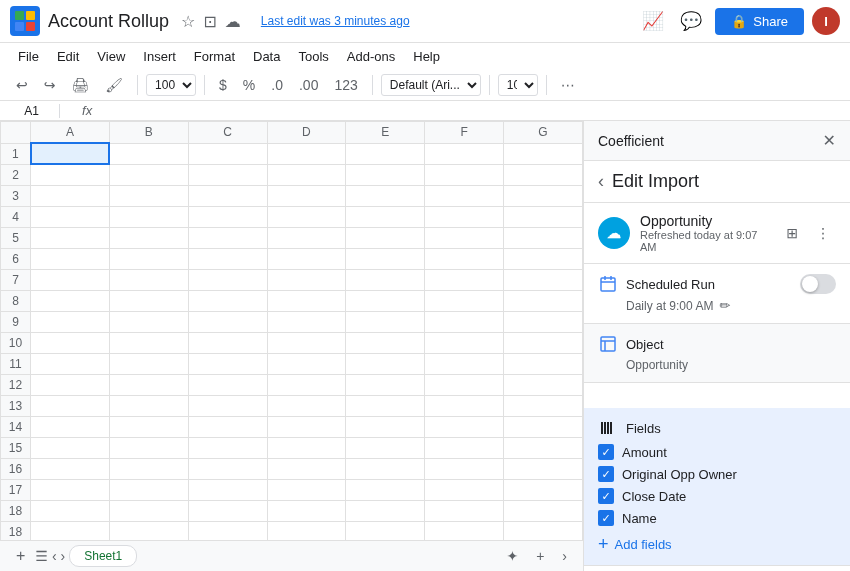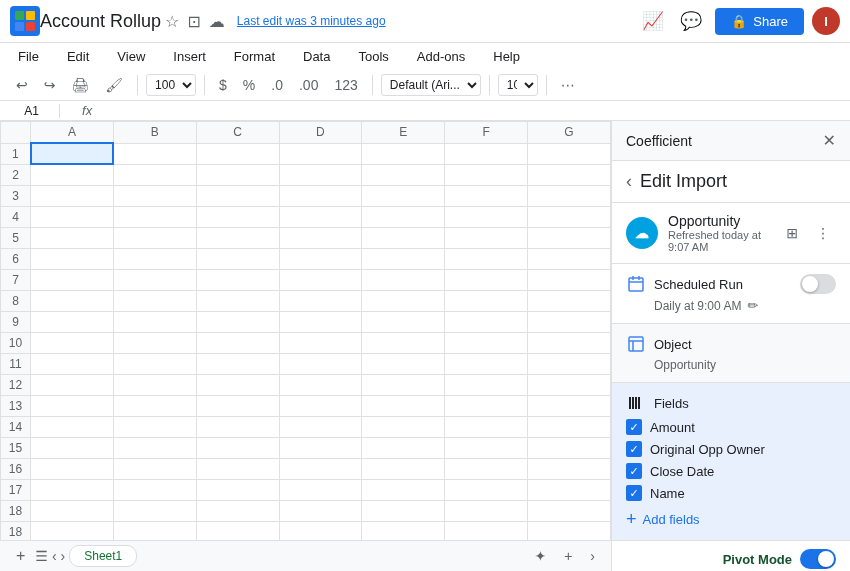--- a/index.html
+++ b/index.html
@@ -1,30 +1,30 @@
 <!DOCTYPE html>
 <html><head>
   <meta charset="utf-8">
   <style>
     * { box-sizing: border-box; margin: 0; padding: 0; }
     body { font-family: Arial, sans-serif; font-size: 13px; background: #fff; width: 850px; height: 571px; overflow: hidden; display: flex; flex-direction: column; }
 
     
-    .top-bar { display: flex; align-items: center; padding: 6px 10px; background: #fff; border-bottom: 1px solid #e0e0e0; gap: 0; }
+    .top-bar { display: flex; align-items: center; padding: 6px 10px; background: #fff; border-bottom: 1px solid #e0e0e0; gap: 8px; }
     .app-logo { width: 30px; height: 30px; background: #1a73e8; display: flex; align-items: center; justify-content: center; border-radius: 4px; }
     .doc-title { font-size: 18px; color: #202124; font-weight: 500; margin-right: 4px; }
     .title-icons { display: flex; gap: 8px; color: #5f6368; font-size: 16px; }
     .last-edit { font-size: 12px; color: #1a73e8; text-decoration: underline; margin-left: 12px; }
     .top-right { margin-left: auto; display: flex; align-items: center; gap: 8px; }
     .icon-btn { background: none; border: none; cursor: pointer; color: #5f6368; font-size: 18px; padding: 4px; border-radius: 50%; }
     .share-btn { background: #1a73e8; color: #fff; border: none; border-radius: 4px; padding: 6px 16px; font-size: 13px; font-weight: 500; cursor: pointer; display: flex; align-items: center; gap: 6px; }
     .avatar { width: 28px; height: 28px; border-radius: 50%; background: #c0392b; display: flex; align-items: center; justify-content: center; color: #fff; font-size: 13px; font-weight: bold; }
 
     
-    .menu-bar { display: flex; align-items: center; padding: 2px 10px; background: #fff; gap: 12px; }
+    .menu-bar { display: flex; align-items: center; padding: 2px 10px; background: #fff; gap: 2px; }
     .menu-item { font-size: 13px; color: #202124; padding: 4px 8px; border-radius: 4px; cursor: pointer; }
 
     
     .toolbar { display: flex; align-items: center; padding: 4px 10px; background: #fff; border-bottom: 1px solid #e0e0e0; gap: 4px; }
     .toolbar-btn { background: none; border: none; cursor: pointer; color: #5f6368; font-size: 14px; padding: 3px 6px; border-radius: 3px; }
     .toolbar-sep { width: 1px; height: 20px; background: #dadce0; margin: 0 4px; }
     .toolbar-select { font-size: 12px; color: #202124; border: 1px solid #dadce0; border-radius: 3px; padding: 2px 4px; background: #fff; cursor: pointer; }
     .toolbar-zoom { width: 50px; }
     .formula-bar { display: flex; align-items: center; padding: 2px 10px; border-bottom: 1px solid #e0e0e0; gap: 22px; }
     .cell-ref { font-size: 12px; color: #202124; width: 50px; text-align: center; border-right: 1px solid #dadce0; padding-right: 6px; }
@@ -43,21 +43,21 @@
     .cell { border: 1px solid #e0e0e0; height: 21px; min-width: 60px; }
     .cell.selected { background: #e3f0fd; border: 2px solid #1a73e8; }
 
     
     .sheet-tabs { display: flex; align-items: center; padding: 4px 10px; background: #f8f9fa; border-top: 1px solid #e0e0e0; gap: 4px; }
     .sheet-tab { font-size: 12px; color: #137333; background: #fff; border: 1px solid #dadce0; border-radius: 10px; padding: 3px 14px; cursor: pointer; }
     .add-sheet { background: none; border: none; cursor: pointer; font-size: 16px; color: #5f6368; padding: 2px 6px; }
     .sheet-icons { display: flex; gap: 4px; color: #5f6368; font-size: 14px; }
 
     
-    .side-panel { width: 239px; border-left: 1px solid #e0e0e0; display: flex; flex-direction: column; background: #fff; }
+    .side-panel { width: 267px; border-left: 1px solid #e0e0e0; display: flex; flex-direction: column; background: #fff; }
     .panel-header { display: flex; align-items: center; justify-content: space-between; padding: 10px 14px; border-bottom: 1px solid #e0e0e0; background: #f8f9fa; }
     .panel-title { font-size: 14px; font-weight: 500; color: #202124; }
     .panel-close { background: none; border: none; cursor: pointer; font-size: 16px; color: #5f6368; }
 
     
     .edit-import-bar { display: flex; align-items: center; padding: 10px 14px; border-bottom: 1px solid #e0e0e0; gap: 8px; }
     .back-btn { background: none; border: none; cursor: pointer; font-size: 18px; color: #5f6368; }
     .edit-import-title { font-size: 18px; font-weight: 500; color: #202124; }
 
     
@@ -77,21 +77,21 @@
     .toggle.off .toggle-knob { left: 2px; }
     .toggle-knob { width: 16px; height: 16px; background: #fff; border-radius: 50%; position: absolute; top: 2px; left: 18px; box-shadow: 0 1px 3px rgba(0,0,0,0.3); transition: left 0.2s; }
     .section-sub { font-size: 12px; color: #5f6368; margin-top: 4px; margin-left: 28px; display: flex; align-items: center; gap: 6px; }
     .edit-icon { font-size: 13px; color: #5f6368; cursor: pointer; }
 
     
     .object-section { padding: 10px 14px; border-bottom: 1px solid #e0e0e0; background: #f8f9fa; }
     .object-label { font-size: 12px; color: #5f6368; margin-top: 4px; margin-left: 28px; }
 
     
-    .fields-section { padding: 10px 14px; border-bottom: 1px solid #e0e0e0; background: #e8f0fe; }
+    .fields-section { padding: 10px 14px; border-bottom: 1px solid #e0e0e0; background: #e8f0fe; margin-top: 25px; }
     .field-item { display: flex; align-items: center; gap: 8px; margin-top: 6px; }
     .checkbox { width: 16px; height: 16px; background: #1a73e8; border-radius: 2px; display: flex; align-items: center; justify-content: center; cursor: pointer; flex-shrink: 0; }
     .checkbox-check { color: #fff; font-size: 11px; }
     .field-label { font-size: 13px; color: #202124; }
     .add-fields-btn { display: flex; align-items: center; gap: 6px; margin-top: 8px; margin-left: 0; cursor: pointer; }
     .add-icon { color: #1a73e8; font-size: 18px; }
     .add-label { font-size: 13px; color: #1a73e8; }
 
     
     .pivot-row { display: flex; align-items: center; justify-content: flex-end; padding: 8px 14px; gap: 8px; border-bottom: 1px solid #e0e0e0; }

